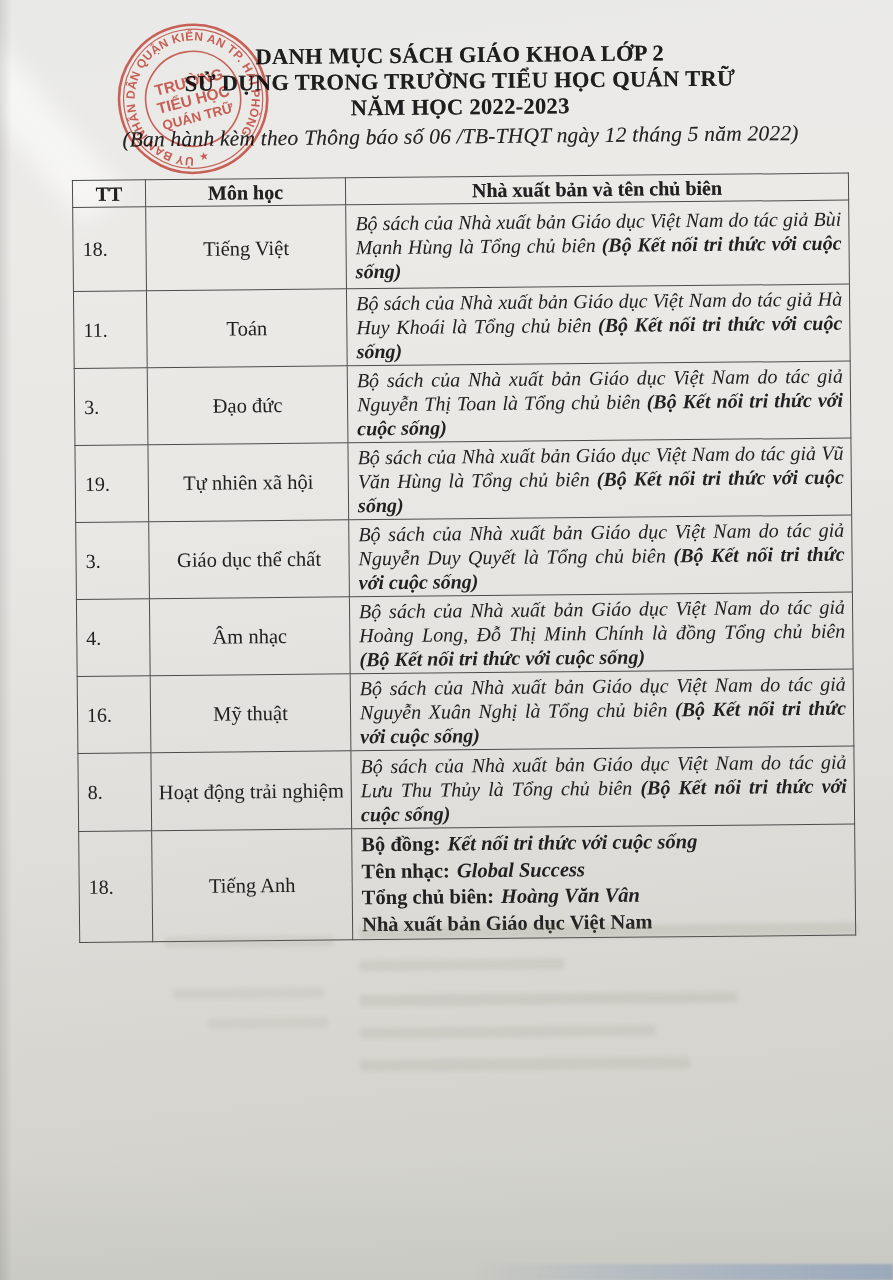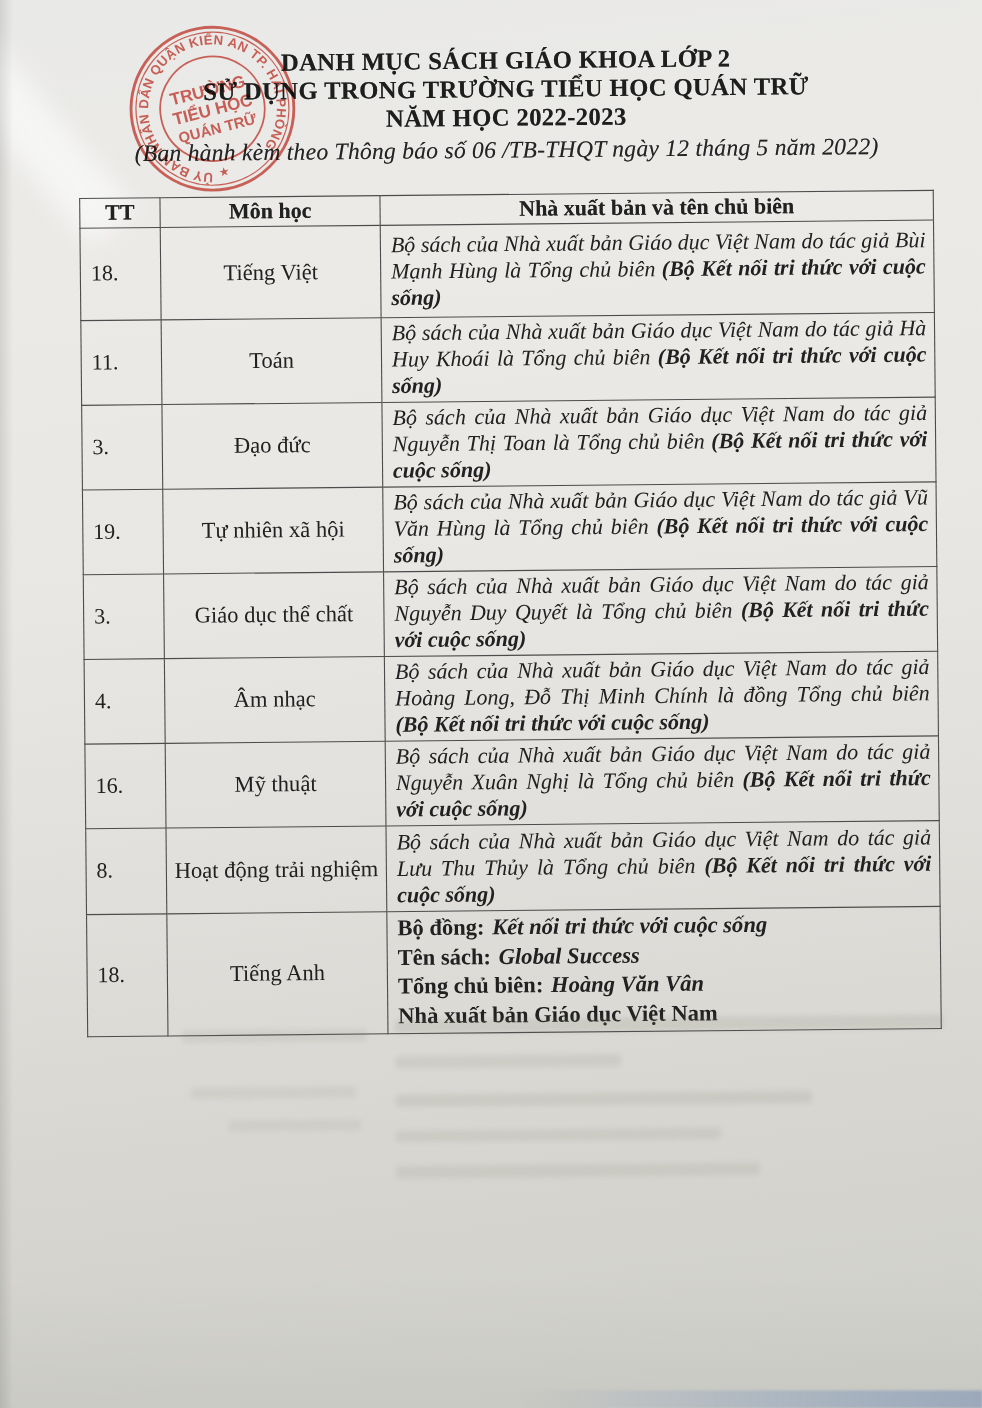--- a/index.html
+++ b/index.html
@@ -189,21 +189,21 @@
       <td class="num">8.</td>
       <td class="subj">Hoạt động trải nghiệm</td>
       <td class="pub"><span class="it">Bộ sách của Nhà xuất bản Giáo dục Việt Nam do tác giả Lưu Thu Thủy là Tổng chủ biên </span><span class="bi">(Bộ Kết nối tri thức với cuộc sống)</span></td>
     </tr>
 
     <tr style="height:107px;">
       <td class="num">18.</td>
       <td class="subj">Tiếng Anh</td>
       <td class="pub en">
         <div class="enline"><span class="lbl">Bộ đồng:</span><span class="bi">Kết nối tri thức với cuộc sống</span></div>
-        <div class="enline"><span class="lbl">Tên sách:</span><span class="bi">Global Success</span></div>
+        <div class="enline"><span class="lbl">Tên nhạc:</span><span class="bi">Global Success</span></div>
         <div class="enline"><span class="lbl">Tổng chủ biên:</span><span class="bi">Hoàng Văn Vân</span></div>
         <div class="enline"><span class="lbl">Nhà xuất bản Giáo dục Việt Nam</span></div>
       </td>
     </tr>
   </tbody>
     </table>
 
   <div class="ghost g1"></div>
   <div class="ghost g2"></div>
   <div class="ghost g3"></div>

